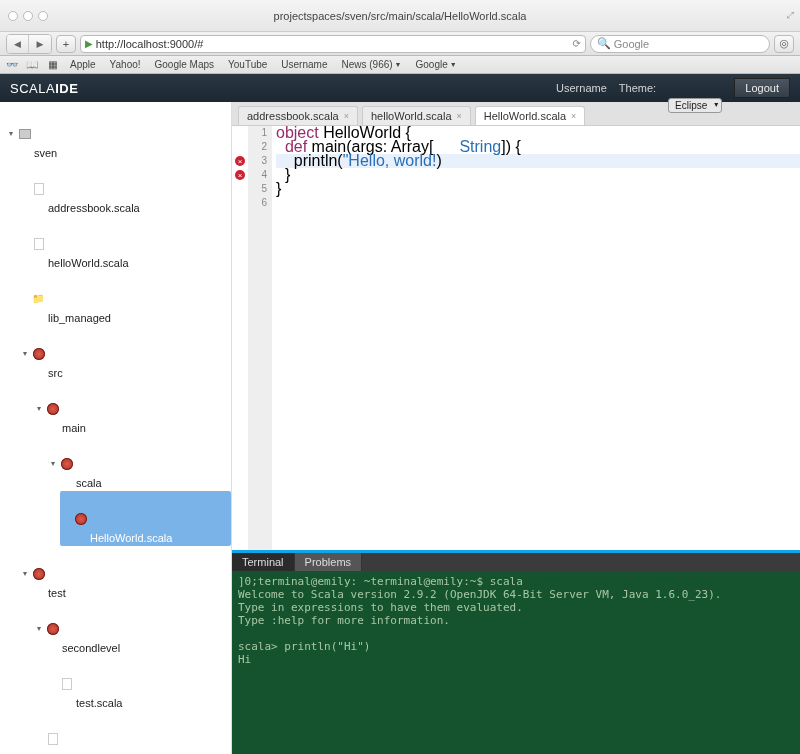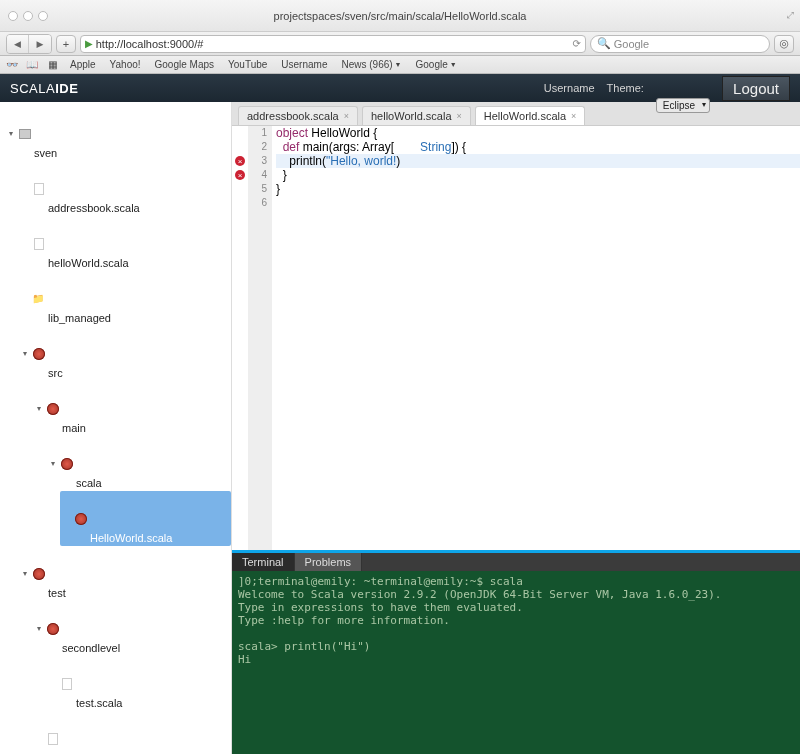--- a/index.html
+++ b/index.html
@@ -31,21 +31,21 @@
 .bm-it { display:flex; align-items:center; gap:2px; padding:0 4px; }
 
 
 .app-header { height:28px; background:linear-gradient(#2a3743,#1c2731); display:flex; align-items:center; padding:0 10px; gap:12px; color:#fff; }
 .logo { font-size:13px; font-weight:300; letter-spacing:0.5px; display:flex; align-items:center; }
 .logo b { font-weight:600; }
 .spacer { flex:1; }
 .hdr-lbl { font-size:11px; color:#d5d5d5; }
 .theme-sel { background:#e8e8e8; color:#222; font-size:10px; border:1px solid #999; border-radius:3px; padding:1px 14px 1px 6px; position:relative;margin-top:35px; }
 .theme-sel::after { content:"▾"; font-size:8px; position:absolute; right:3px; }
-.logout-btn { background:linear-gradient(#4b5661,#353e47); border:1px solid #222; border-radius:0; color:#eee; font-size:15px; padding:3px 10px; }
+.logout-btn { background:linear-gradient(#4b5661,#353e47); border:1px solid #222; border-radius:0; color:#eee; font-size:11px; padding:3px 10px; }
 
 
 .main { display:flex; height:664px; background:#f5f5f5; }
 .sidebar { width:232px; background:#fff; border-right:1px solid #ddd; padding:4px 0; overflow:auto; }
 .editor-area { flex:1; display:flex; flex-direction:column; }
 
 
 .tree ul { list-style:none; padding-left:14px; }
 .tree > ul { padding-left:4px; }
 .tree li { line-height:15px; white-space:nowrap; position:relative; }
@@ -66,21 +66,21 @@
 .tab.active { background:#fff; }
 .tab .x { color:#999; font-size:9px; }
 
 
 .code-wrap { flex:1; display:flex; background:#fff; overflow:hidden; }
 .err-gutter { width:16px; background:#fff; border-right:0; }
 .err-gutter div { height:14px; display:flex; align-items:center; justify-content:center; }
 .err-ico { width:10px; height:10px; border-radius:50%; background:#c23; color:#fff; font-size:8px; display:flex; align-items:center; justify-content:center; }
 .ln-gutter { width:24px; background:#eee; text-align:right; padding-right:5px; font-size:10px; color:#888; font-family:"Menlo","Consolas",monospace; }
 .ln-gutter div { height:14px; line-height:14px; }
-.code { flex:1; font-family:"Menlo","Consolas",monospace; font-size:12px; padding-left:4px; }
+.code { flex:1; font-family:"Menlo","Consolas",monospace; font-size:16px; padding-left:4px; }
 .code div { height:14px; line-height:14px; white-space:pre; }
 .code .hl { background:#e8f1fb; }
 .k-obj { color:#952c6b; }
 .k-def { color:#952c6b; }
 .k-str { color:#2a6fb5; }
 .k-typ { color:#2a6fb5;margin-left:26px; }
 
 
 .term-panel { height:216px; background:#14532d; display:flex; flex-direction:column; border-top:3px solid #0ea5e9; }
 .term-tabs { display:flex; background:#3b3b3b; }

